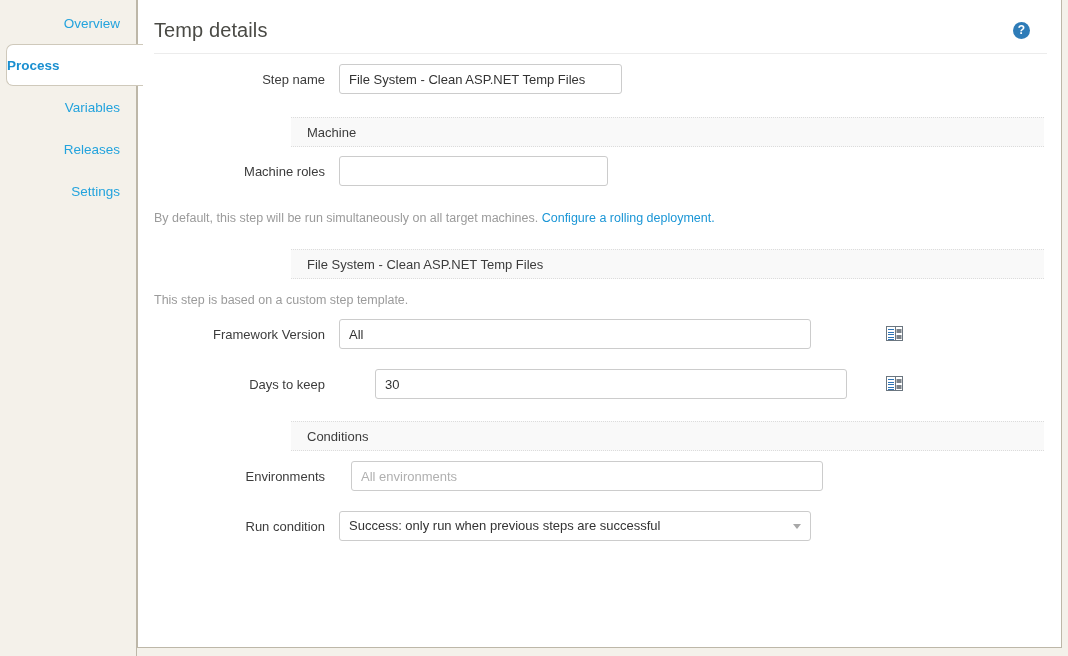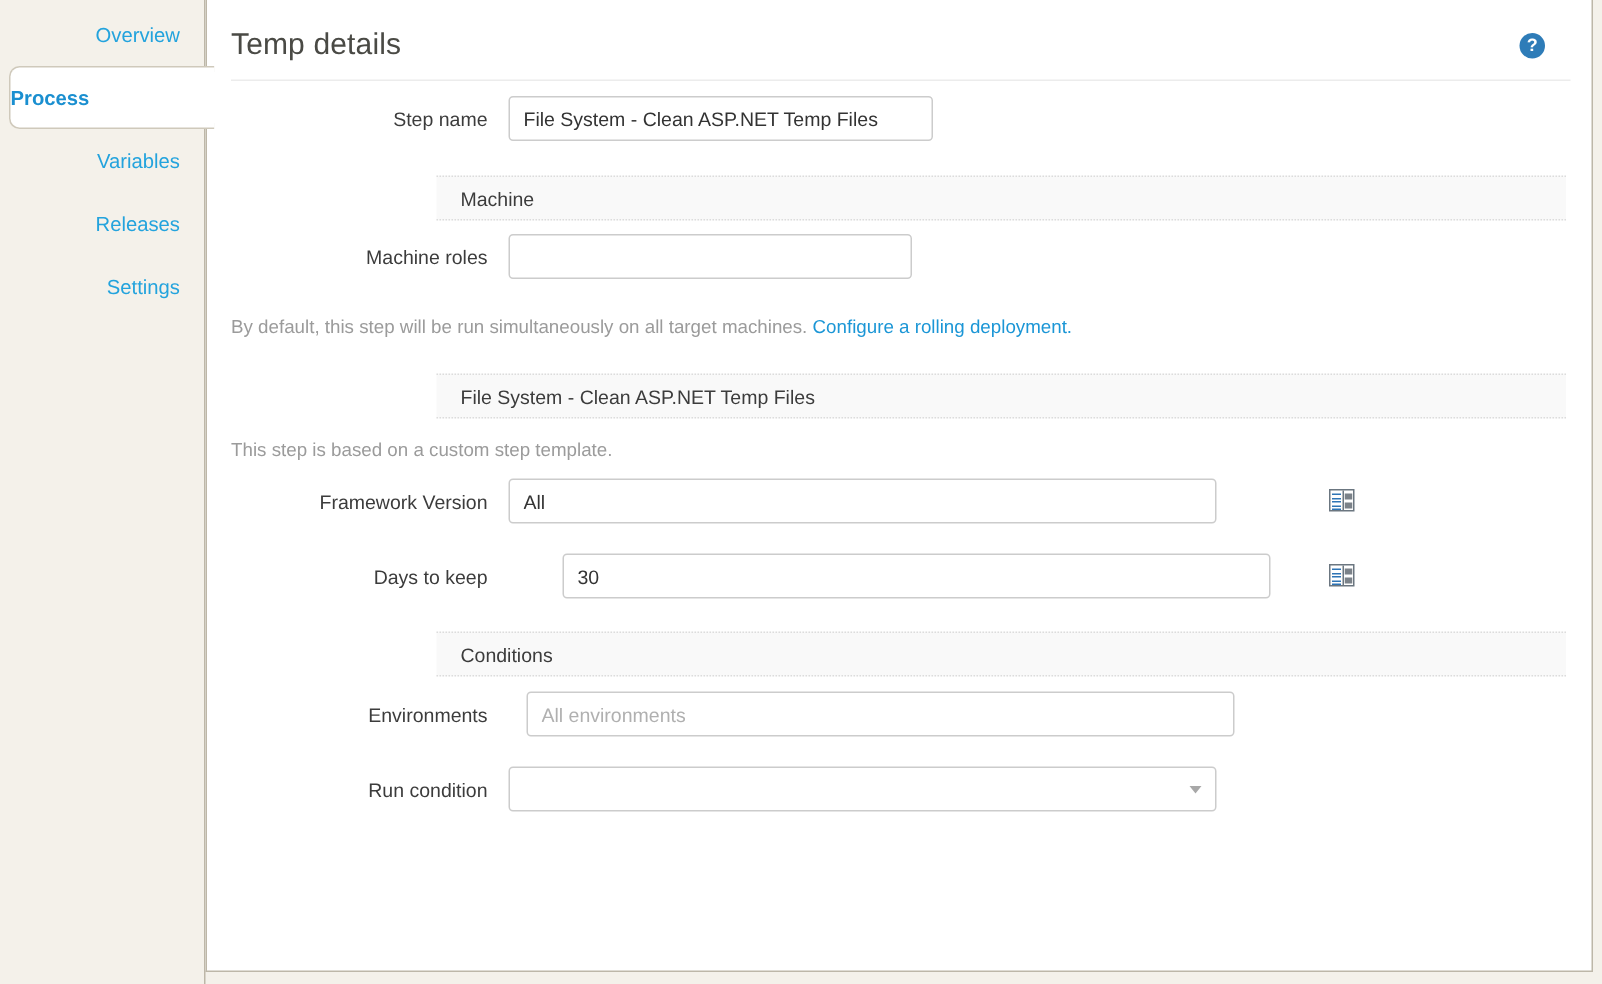--- a/index.html
+++ b/index.html
@@ -358,20 +358,21 @@
   </div>
 
   <div class="form-row" style="left:16px; top:461px;gap:12px;">
     <div class="field-label">Environments</div>
     <input class="text-input" style="width: 472px;" placeholder="All environments">
   </div>
 
   <div class="form-row" style="left:16px; top:511px;">
     <div class="field-label">Run condition</div>
     <div class="select-box" style="width:472px;">
+      <span>Success: only run when previous steps are successful</span>
       <span class="select-arrow"></span>
     </div>
   </div>
 
 </div>
 
 <div class="footer">
   <button class="save-button">Save</button>
 </div>
 

